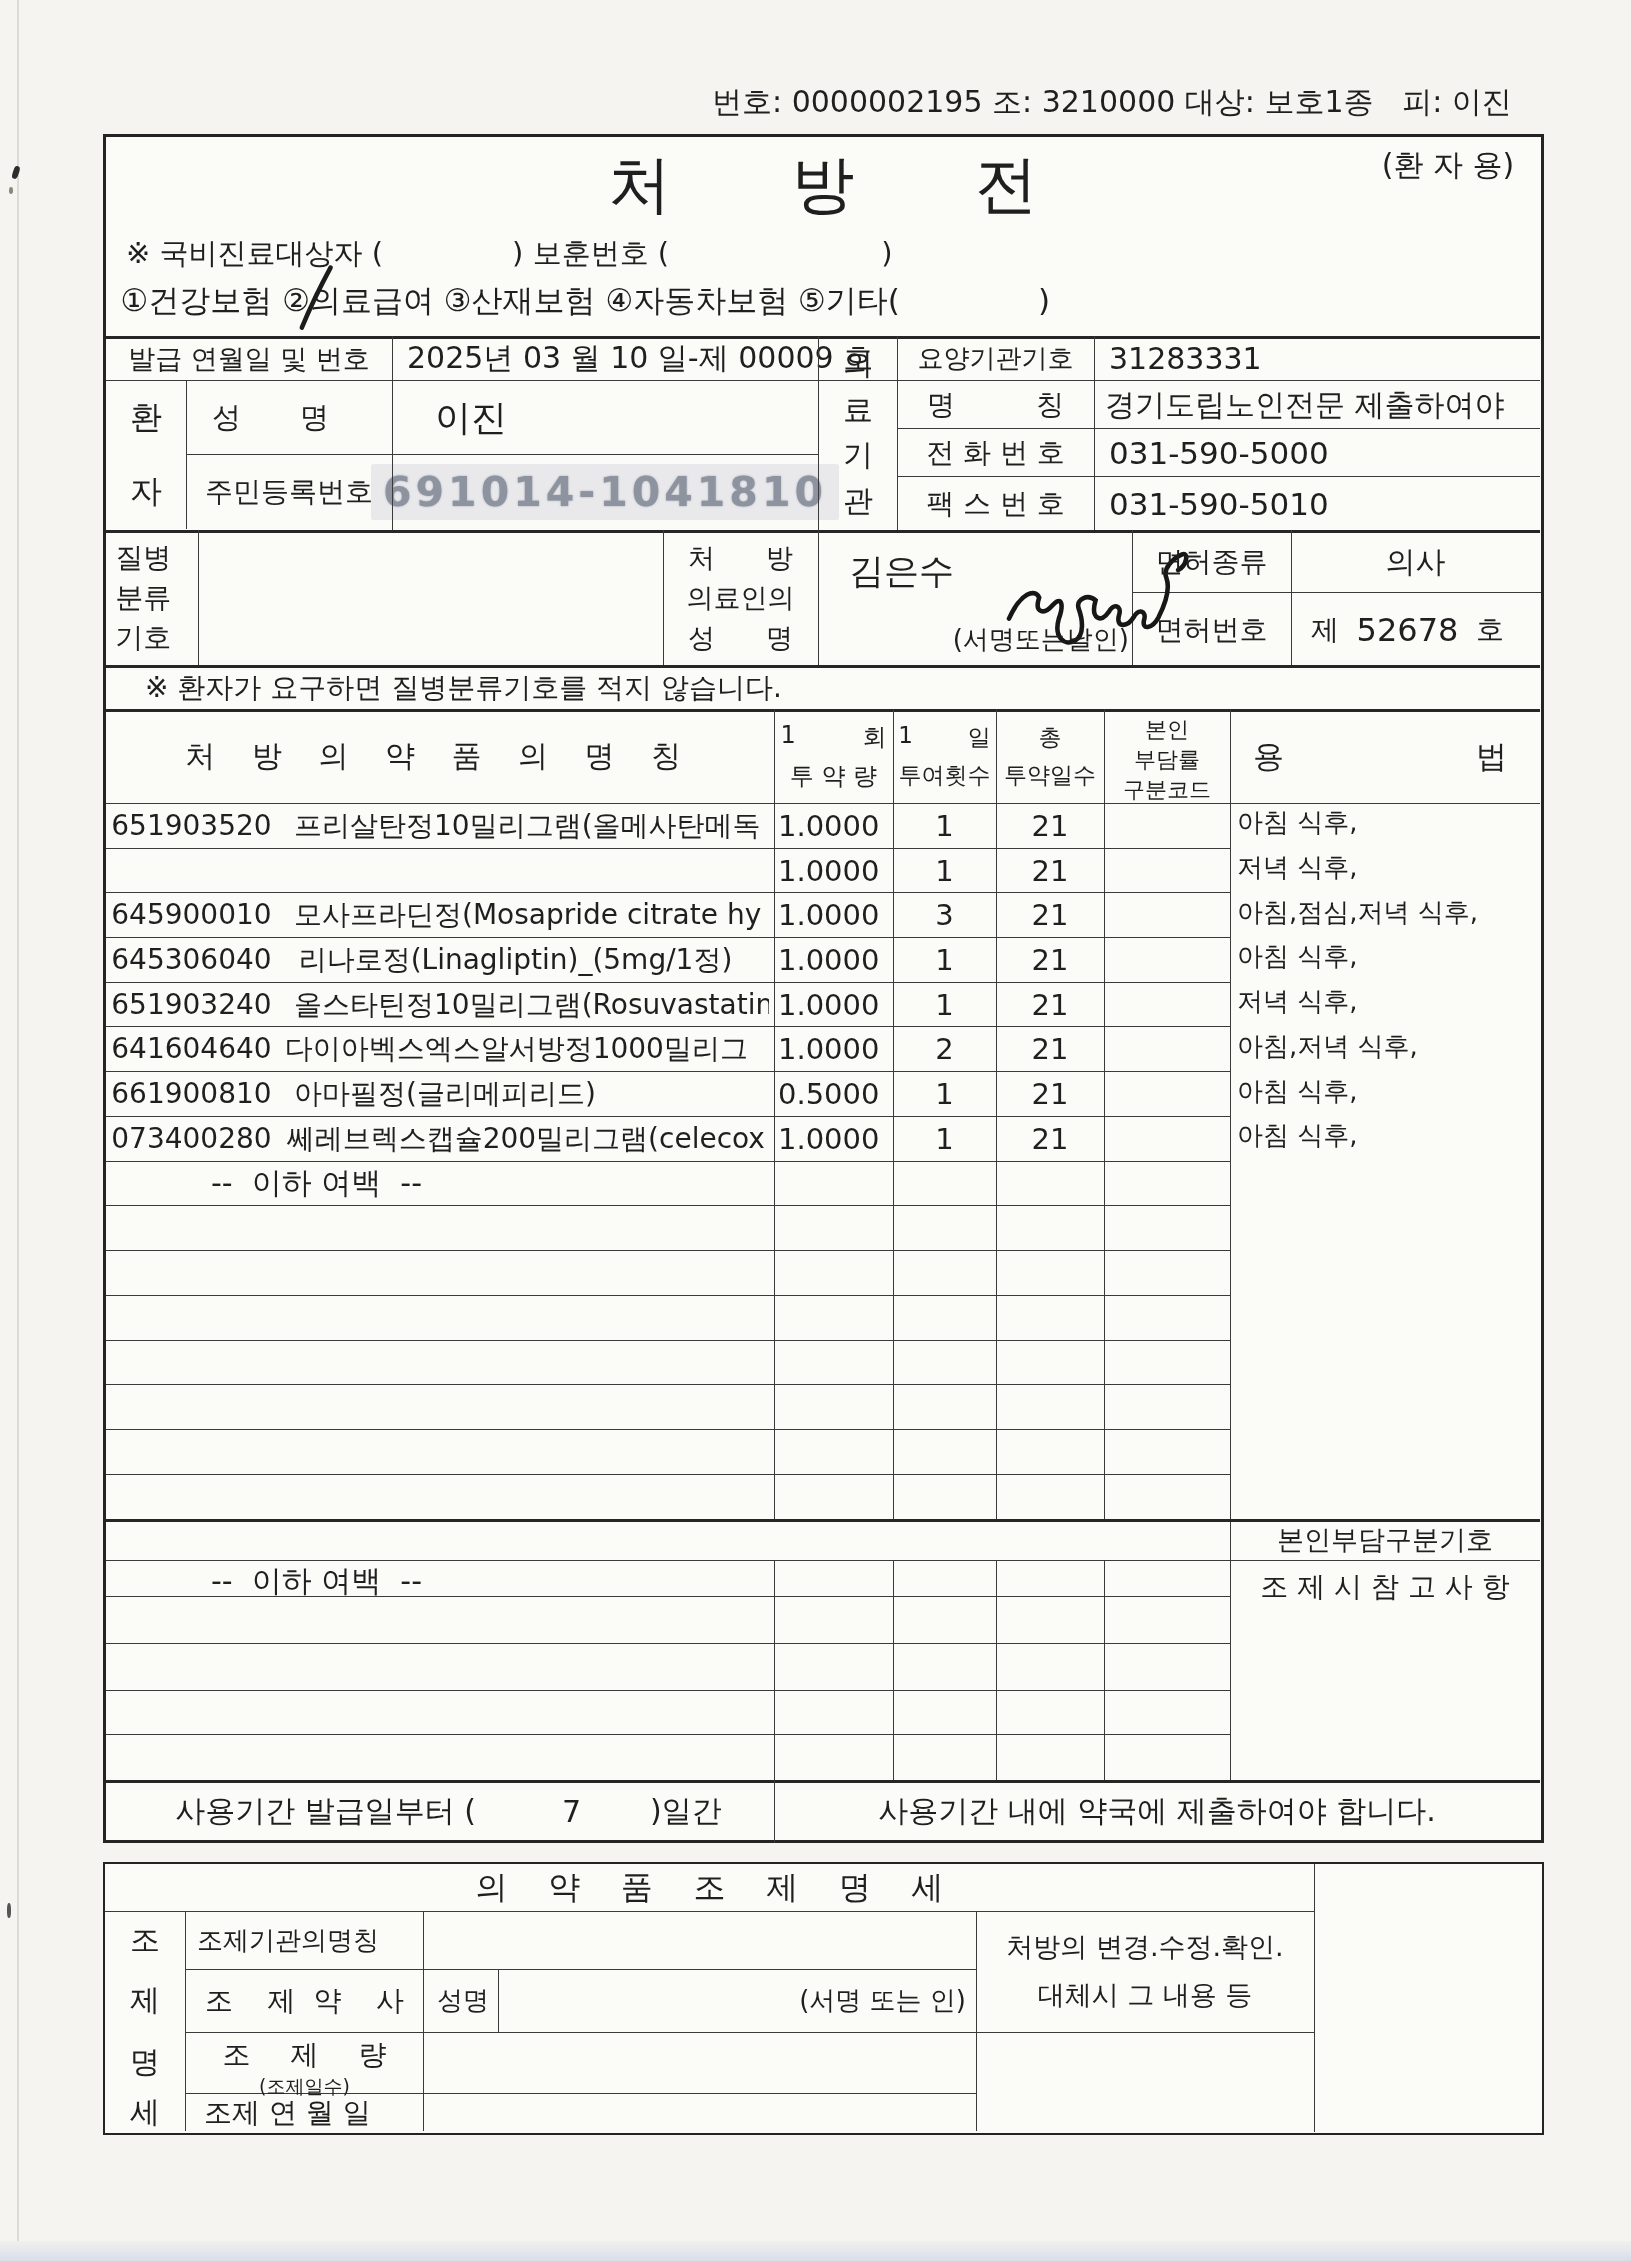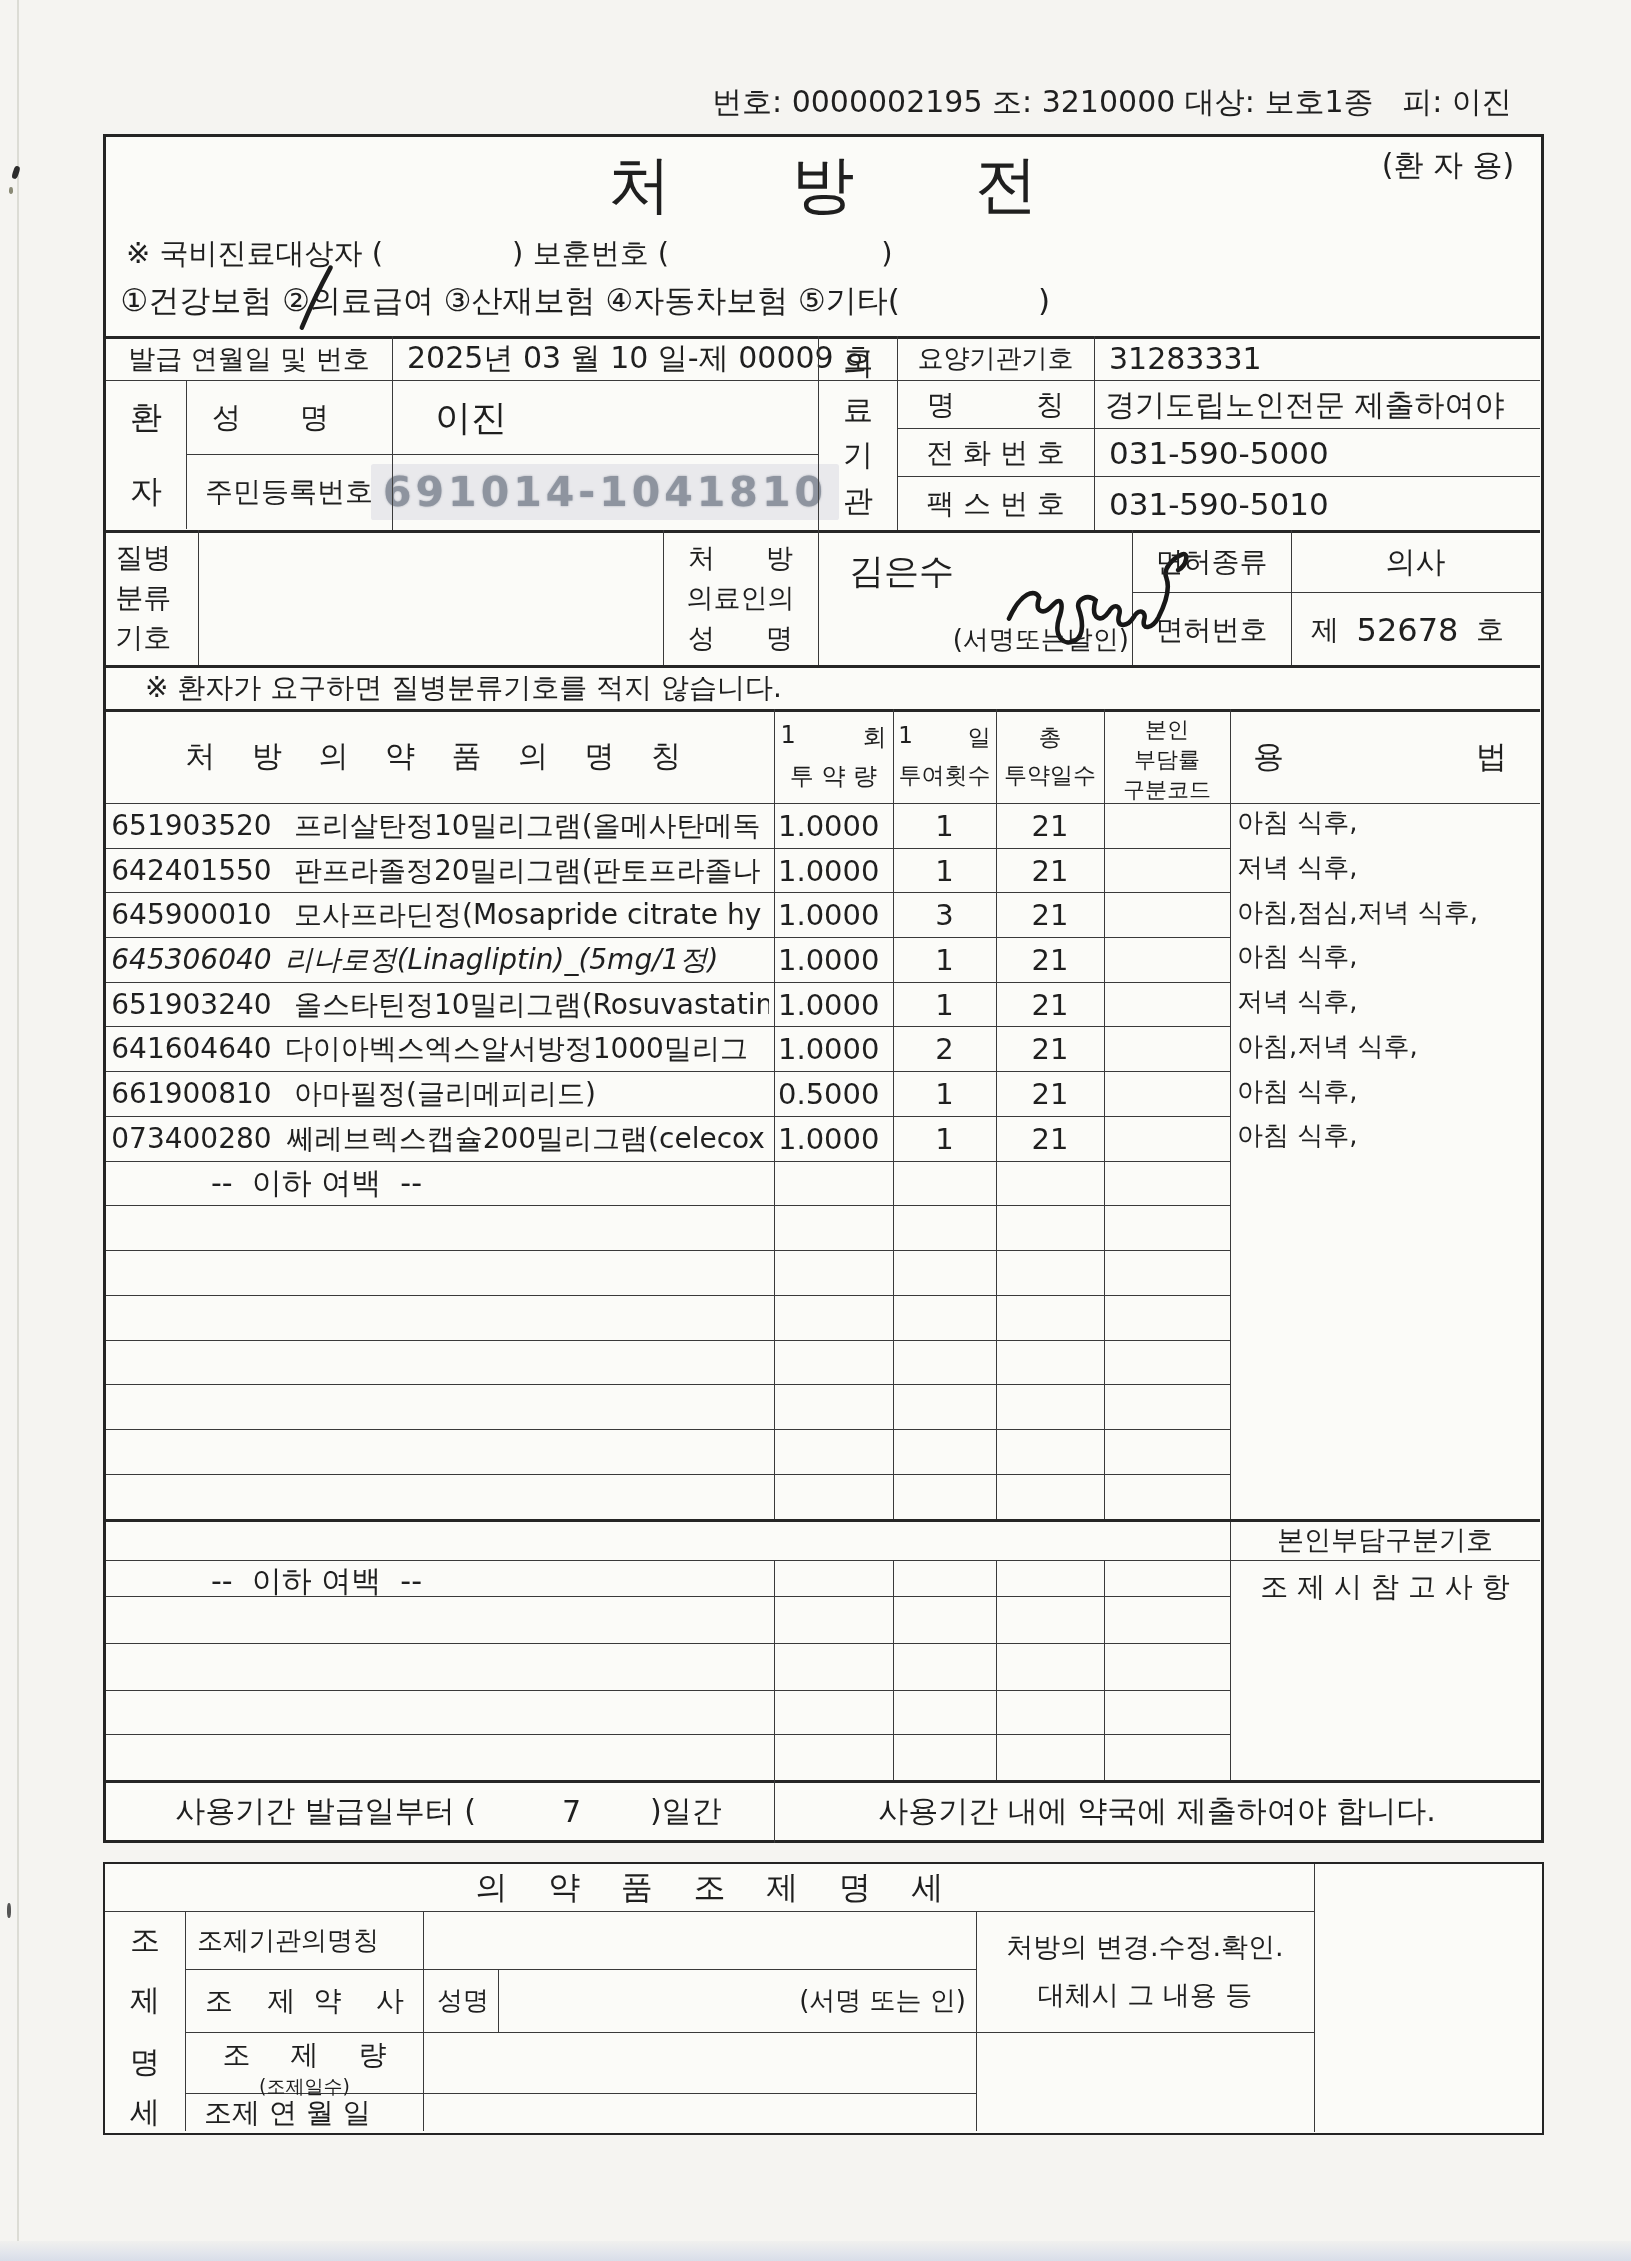--- a/index.html
+++ b/index.html
@@ -187,41 +187,37 @@
   <div class="cl" style="left:5.3px;top:666px;width:658px;height:45px;gap:22.4px;overflow:hidden;">
     <span class="t" style="font-size:28px;">651903520</span>
     <span class="t" style="font-size:28px;">프리살탄정10밀리그램(올메사탄메독</span>
   </div>
   <div class="cl t" style="left:672px;top:666px;width:112px;height:45px;font-size:29px;">1.0000</div>
   <div class="c t" style="left:787px;top:666px;width:103px;height:45px;font-size:29px;">1</div>
   <div class="c t" style="left:890px;top:666px;width:108px;height:45px;font-size:29px;">21</div>
   <div class="cl t" style="left:1131px;top:663px;width:303px;height:45px;font-size:26px;">아침 식후,</div>
   <div class="hl" style="left:0;top:711px;width:1124px;"></div>
 
-  <div class="cl" style="left:5.3px;top:711px;width:658px;height:45px;gap:22.4px;overflow:hidden;">
-    <span class="t" style="font-size:28px;">642401550</span>
-    <span class="t" style="font-size:28px;">판프라졸정20밀리그램(판토프라졸나</span>
-  </div>
   <div class="cl t" style="left:672px;top:711px;width:112px;height:45px;font-size:29px;">1.0000</div>
   <div class="c t" style="left:787px;top:711px;width:103px;height:45px;font-size:29px;">1</div>
   <div class="c t" style="left:890px;top:711px;width:108px;height:45px;font-size:29px;">21</div>
   <div class="cl t" style="left:1131px;top:708px;width:303px;height:45px;font-size:26px;">저녁 식후,</div>
   <div class="hl" style="left:0;top:755px;width:1124px;"></div>
 
   <div class="cl" style="left:5.3px;top:755px;width:658px;height:45px;gap:22.4px;overflow:hidden;">
     <span class="t" style="font-size:28px;">645900010</span>
     <span class="t" style="font-size:28px;">모사프라딘정(Mosapride citrate hy</span>
   </div>
   <div class="cl t" style="left:672px;top:755px;width:112px;height:45px;font-size:29px;">1.0000</div>
   <div class="c t" style="left:787px;top:755px;width:103px;height:45px;font-size:29px;">3</div>
   <div class="c t" style="left:890px;top:755px;width:108px;height:45px;font-size:29px;">21</div>
   <div class="cl t" style="left:1131px;top:753px;width:303px;height:45px;font-size:26px;">아침,점심,저녁 식후,</div>
   <div class="hl" style="left:0;top:800px;width:1124px;"></div>
 
-  <div class="cl" style="left:5.3px;top:800px;width:658px;height:45px;gap:13px;overflow:hidden;font-style:italic;">
+  <div class="cl" style="left:5.3px;top:800px;width:658px;height:45px;gap:27px;overflow:hidden;">
     <span class="t" style="font-size:28px;">645306040</span>
     <span class="t" style="font-size:28px;">리나로정(Linagliptin)_(5mg/1정)</span>
   </div>
   <div class="cl t" style="left:672px;top:800px;width:112px;height:45px;font-size:29px;">1.0000</div>
   <div class="c t" style="left:787px;top:800px;width:103px;height:45px;font-size:29px;">1</div>
   <div class="c t" style="left:890px;top:800px;width:108px;height:45px;font-size:29px;">21</div>
   <div class="cl t" style="left:1131px;top:797px;width:303px;height:45px;font-size:26px;">아침 식후,</div>
   <div class="hl" style="left:0;top:845px;width:1124px;"></div>
 
   <div class="cl" style="left:5.3px;top:845px;width:658px;height:45px;gap:22.4px;overflow:hidden;">

